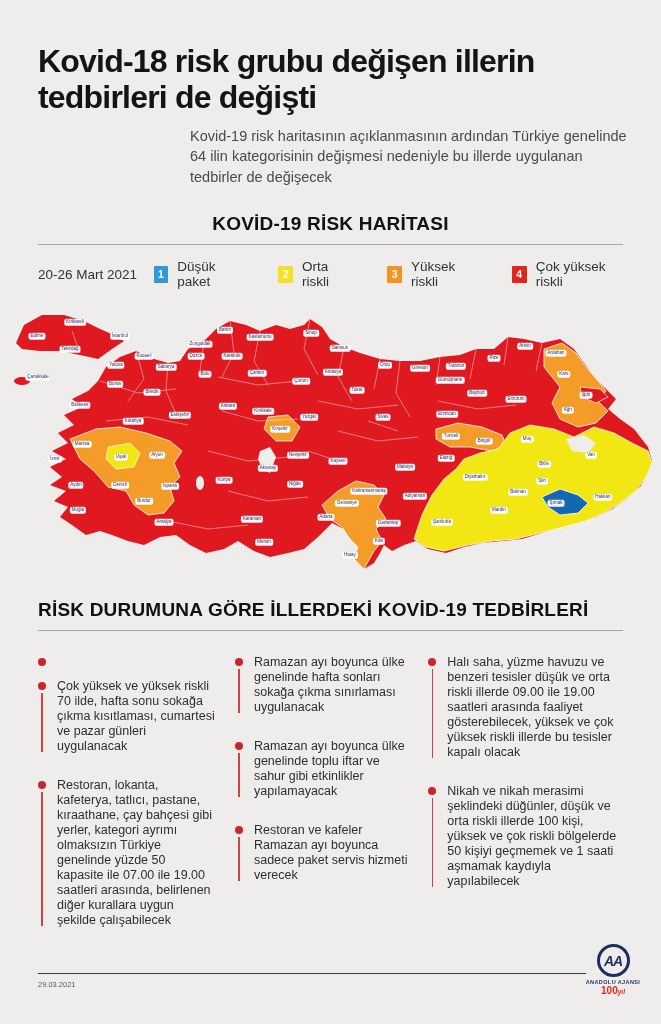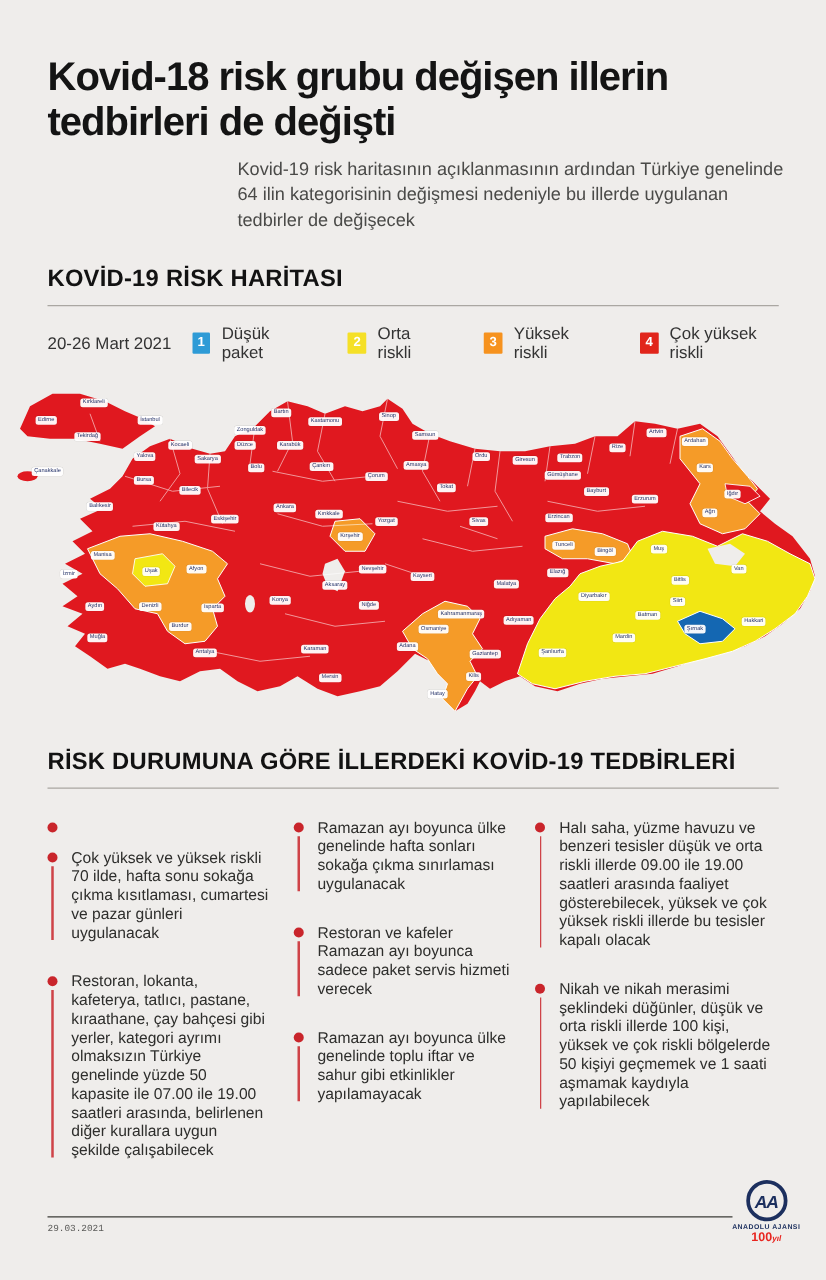--- a/index.html
+++ b/index.html
@@ -20,21 +20,21 @@
   .subtitle {
     margin:10px 0 0 152px; width:448px;
     font-size:14.5px; line-height:1.42; color:#4a4a48; font-weight:500;
   }
 
   
   .section-head {
     font-size:19px; font-weight:800; color:#121212; letter-spacing:0.2px;
   }
   .rule { border:none; border-top:1px solid #aaa7a2; margin-top:9px; }
-  .map-head { margin-top:26px; }
+  .map-head { margin-top:26px;text-align:center; }
   .measures-head { margin-top:30px; }
 
   
   .legend-row { display:flex; align-items:center; margin-top:14px; }
   .legend-date { font-size:13.5px; color:#333; width:128px; }
   .legend-items { display:flex; align-items:center; gap:36px; }
   .legend-item { display:flex; align-items:center; gap:9px; }
   .legend-swatch {
     width:17px; height:17px; display:flex; align-items:center; justify-content:center;
     color:#fff; font-size:10.5px; font-weight:700; border-radius:1px;
@@ -65,21 +65,21 @@
     position:absolute; left:0; top:3px; width:8px; height:8px;
     border-radius:50%; background:#c9252b;
   }
   .pin-stem {
     position:absolute; left:3.2px; top:14px; bottom:2px; width:1.6px;
     background:#c9252b; opacity:.85;
   }
 
   
   .footer-line { position:absolute; left:38px; right:75px; top:973px; border-top:1.5px solid #3d3c38; }
-  .footer-date { position:absolute; left:38px; top:980px; font-size:7.5px; color:#5a5a58;font-family:Liberation Mono, monospace; }
+  .footer-date { position:absolute; left:38px; top:980px; font-size:7.5px; color:#5a5a58; }
   .aa-logo { position:absolute; right:16px; top:944px; width:64px; text-align:center; }
   .aa-circle {
     width:33px; height:33px; margin:0 auto; border:3px solid #1c2f5e; border-radius:50%;
     display:flex; align-items:center; justify-content:center;
     font-size:14px; font-weight:800; font-style:italic; color:#1c2f5e; letter-spacing:-1px;
     background:#efedeb;
   }
   .aa-agency { margin-top:2px; font-size:5.5px; font-weight:700; letter-spacing:.4px; color:#1c2f5e; }
   .aa-100 { margin-top:1px; font-size:10px; font-weight:800; color:#e8251f; line-height:1; }
   .aa-100 .yil { font-size:6.5px; font-style:italic; font-weight:700; }
@@ -270,22 +270,22 @@
     </div>
 
     <div class="measures-grid">
         <div class="measures-col">
           <div class="measure-item"><span class="pin-dot"></span><span class="pin-stem"></span></div>
           <div class="measure-item"><span class="pin-dot"></span><span class="pin-stem"></span><span>Çok yüksek ve yüksek riskli 70 ilde, hafta sonu sokağa çıkma kısıtlaması, cumartesi ve pazar günleri uygulanacak</span></div>
           <div class="measure-item"><span class="pin-dot"></span><span class="pin-stem"></span><span>Restoran, lokanta, kafeterya, tatlıcı, pastane, kıraathane, çay bahçesi gibi yerler, kategori ayrımı olmaksızın Türkiye genelinde yüzde 50 kapasite ile 07.00 ile 19.00 saatleri arasında, belirlenen diğer kurallara uygun şekilde çalışabilecek</span></div>
         </div>
         <div class="measures-col">
           <div class="measure-item"><span class="pin-dot"></span><span class="pin-stem"></span><span>Ramazan ayı boyunca ülke genelinde hafta sonları sokağa çıkma sınırlaması uygulanacak</span></div>
+          <div class="measure-item"><span class="pin-dot"></span><span class="pin-stem"></span><span>Ramazan ayı boyunca ülke genelinde toplu iftar ve sahur gibi etkinlikler yapılamayacak</span></div>
           <div class="measure-item"><span class="pin-dot"></span><span class="pin-stem"></span><span>Restoran ve kafeler Ramazan ayı boyunca sadece paket servis hizmeti verecek</span></div>
-          <div class="measure-item"><span class="pin-dot"></span><span class="pin-stem"></span><span>Ramazan ayı boyunca ülke genelinde toplu iftar ve sahur gibi etkinlikler yapılamayacak</span></div>
         </div>
         <div class="measures-col">
           <div class="measure-item"><span class="pin-dot"></span><span class="pin-stem"></span><span>Halı saha, yüzme havuzu ve benzeri tesisler düşük ve orta riskli illerde 09.00 ile 19.00 saatleri arasında faaliyet gösterebilecek, yüksek ve çok yüksek riskli illerde bu tesisler kapalı olacak</span></div>
           <div class="measure-item"><span class="pin-dot"></span><span class="pin-stem"></span><span>Nikah ve nikah merasimi şeklindeki düğünler, düşük ve orta riskli illerde 100 kişi, yüksek ve çok riskli bölgelerde 50 kişiyi geçmemek ve 1 saati aşmamak kaydıyla yapılabilecek</span></div>
         </div>
       </div>
   </div>
 
   <div class="footer-line"></div>
   <div class="footer-date">29.03.2021</div>

